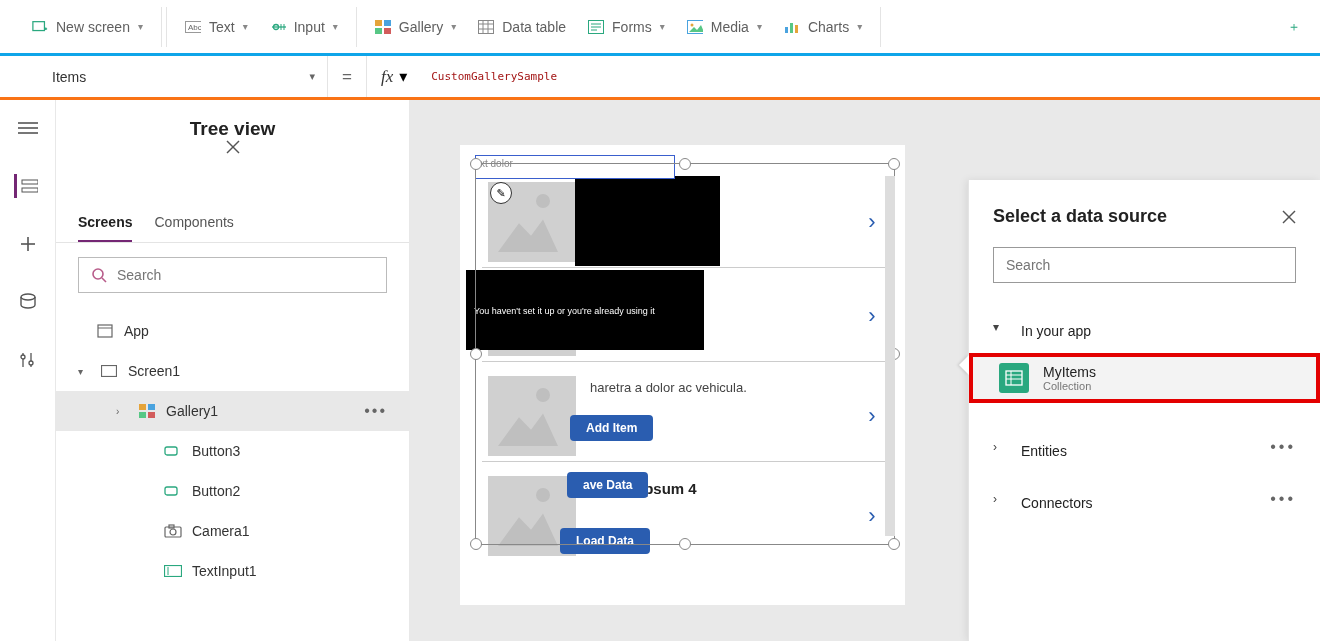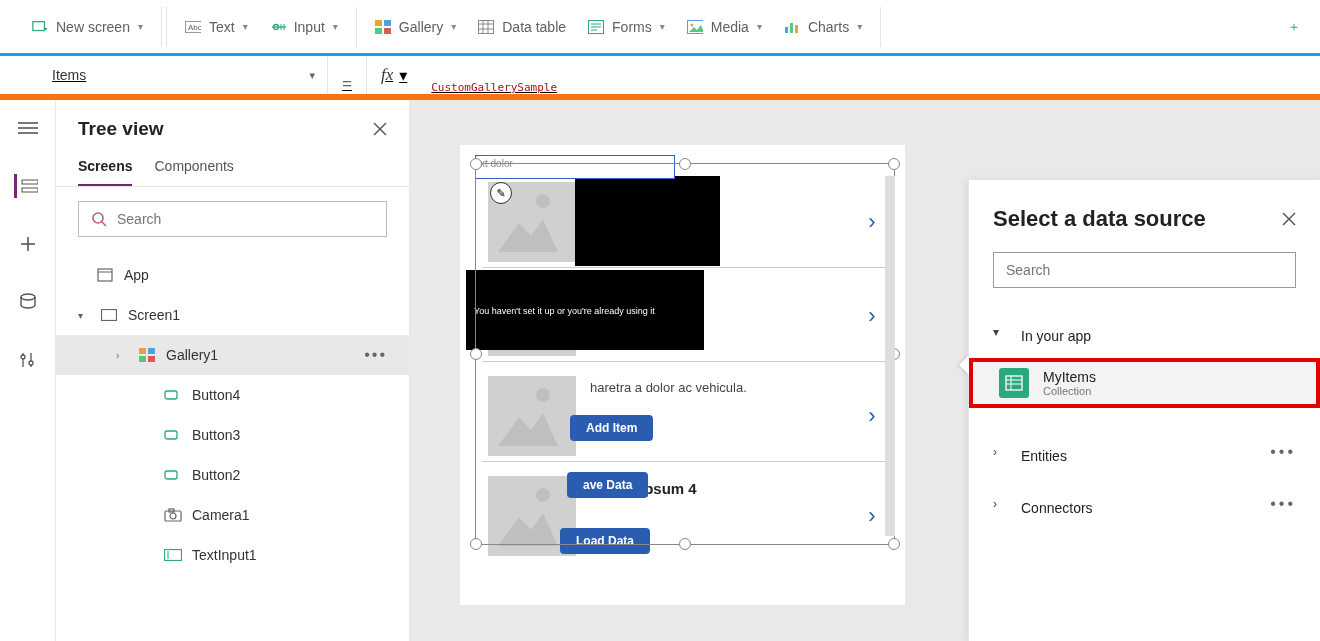--- a/index.html
+++ b/index.html
@@ -7,40 +7,40 @@
 
 
 .ribbon { height: 56px; border-bottom: 3px solid #0ea5e9; display: flex; align-items: center; padding: 0 18px; gap: 4px; }
 .ribbon-group { display: flex; align-items: center; gap: 22px; padding: 0 14px; height: 100%; }
 .ribbon-sep { width: 1px; height: 40px; background: #e4e4e4; }
 .ribbon-item { display: flex; align-items: center; gap: 8px; color: #606060; font-size: 14px; cursor: pointer; }
 .ribbon-item .caret { font-size: 10px; color: #888; }
 .icon-box { width: 16px; height: 16px; display: inline-flex; align-items: center; justify-content: center; }
 
 
-.formula-bar { height: 44px; border-bottom: 6px solid #f97316; display: flex; align-items: flex-end; text-decoration: underline; }
+.formula-bar { height: 44px; border-bottom: 3px solid #f97316; display: flex; align-items: center; }
 .prop-dd { width: 290px; height: 100%; border-right: 1px solid #e4e4e4; display: flex; align-items: center; padding: 0 14px; position: relative; margin-left: 38px; }
 .prop-dd span { font-size: 14px; color: #333; }
 .prop-dd .caret { position: absolute; right: 12px; font-size: 11px; color: #666; }
 .eq { padding: 0 14px; color: #666; font-size: 17px; }
 .fx-box { border-left: 1px solid #e4e4e4; height: 100%; display: flex; align-items: center; padding: 0 14px; gap: 6px; }
 .fx { font-style: italic; font-family: "Times New Roman", serif; font-size: 17px; color: #333; }
 .formula { flex: 1; padding: 0 10px; font-family: Consolas, monospace; font-size: 11px; color: #a31515; }
 
 
 .left-rail { position: absolute; left: 0; top: 100px; width: 56px; height: calc(100% - 100px); border-right: 1px solid #e8e8e8; display: flex; flex-direction: column; align-items: center; padding-top: 30px; gap: 34px; }
 .rail-item { width: 24px; height: 24px; display: flex; align-items: center; justify-content: center; color: #555; cursor: pointer; }
 .rail-item.active { border-left: 3px solid #742774; margin-left: -3px; padding-left: 3px; }
 
 
 .tree-panel { position: absolute; left: 56px; top: 100px; width: 354px; height: calc(100% - 100px); border-right: 1px solid #e8e8e8; background: #fff; }
-.tree-header { display: flex; align-items: center; justify-content: space-between; padding: 18px 22px 8px; }
+.tree-header { display: flex; align-items: center; justify-content: space-between; padding: 18px 22px 8px; flex-direction: column; }
 .tree-header h2 { font-size: 19px; font-weight: 600; color: #222; }
 .tree-tabs { display: flex; gap: 22px; padding: 10px 22px 0; border-bottom: 1px solid #e4e4e4; }
-.tree-tab { font-size: 14px; padding-bottom: 10px; color: #555; cursor: pointer; }
+.tree-tab { font-size: 14px; padding-bottom: 10px; color: #555; cursor: pointer; margin-top: 42px; }
 .tree-tab.active { color: #222; font-weight: 600; border-bottom: 2px solid #742774; }
 .tree-search { margin: 14px 22px; border: 1px solid #bbb; height: 36px; display: flex; align-items: center; padding: 0 12px; gap: 10px; }
 .tree-search input { border: none; outline: none; font-size: 14px; flex: 1; }
 .tree-list { padding: 4px 0; }
 .tree-row { display: flex; align-items: center; height: 40px; padding: 0 22px; gap: 10px; cursor: pointer; position: relative; }
 .tree-row.indent-1 { padding-left: 40px; }
 .tree-row.indent-3 { padding-left: 108px; }
 .tree-row.selected { background: #e8e8e8; }
 .tree-row .label { font-size: 14px; color: #333; }
 .tree-row .chev { font-size: 10px; color: #666; width: 12px; }
@@ -74,21 +74,21 @@
 .dark-overlay { position: absolute; background: #000; }
 .tooltip-row { color: #fff; font-size: 9px; padding: 8px; }
 
 
 .pill { position: absolute; background: #2a5db0; color: #fff; font-size: 12px; font-weight: 600; padding: 6px 16px; border-radius: 4px; }
 
 
 .flyout { position: absolute; right: 0; top: 80px; width: 352px; bottom: 0; background: #fff; box-shadow: -2px 0 8px rgba(0,0,0,0.08); border-left: 1px solid #e4e4e4; }
 .fly-arrow { position: absolute; left: -10px; top: 175px; width: 0; height: 0; border-top: 10px solid transparent; border-bottom: 10px solid transparent; border-right: 10px solid #fff; filter: drop-shadow(-2px 0 1px rgba(0,0,0,0.1)); }
 .fly-head { display: flex; align-items: center; justify-content: space-between; padding: 26px 24px 14px; }
-.fly-head h3 { font-size: 22px; font-weight: 600; color: #222; }
+.fly-head h3 { font-size: 18px; font-weight: 600; color: #222; }
 .fly-search { margin: 6px 24px 18px; border: 1px solid #999; height: 36px; display: flex; align-items: center; padding: 0 12px; }
 .fly-search input { border: none; outline: none; font-size: 14px; flex: 1; }
 .fly-sec { display: flex; align-items: center; gap: 14px; padding: 14px 24px; cursor: pointer; }
 .fly-sec .chev { font-size: 12px; color: #444; width: 14px; }
 .fly-sec .label { font-size: 14px; color: #222; margin-top: 8px; }
 .fly-sec .dots { margin-left: auto; letter-spacing: 3px; color: #666; }
 .ds-item { display: flex; align-items: center; gap: 14px; padding: 10px 24px 10px 30px; background: #f3f3f3; }
 .ds-item.highlight { outline: 4px solid #e30000; outline-offset: -4px; }
 .ds-icon { width: 30px; height: 30px; background: #2aa87f; border-radius: 3px; display: flex; align-items: center; justify-content: center; color: #fff; font-size: 14px; }
 .ds-txt .n { font-size: 14px; color: #222; }
@@ -310,28 +310,20 @@
         </span>
       <span class="label">Gallery1</span>
       <span class="ellipsis">•••</span>
     </div>
     <div class="tree-row indent-3">
       <span class="node-icon">
           <svg width="18" height="14">
             <rect x="1" y="3" width="12" height="8" rx="2" fill="none" stroke="#2aa87f" stroke-width="1.3"></rect>
           </svg>
         </span>
-      <span class="label">Button4</span>
-    </div>
-    <div class="tree-row indent-3">
-      <span class="node-icon">
-          <svg width="18" height="14">
-            <rect x="1" y="3" width="12" height="8" rx="2" fill="none" stroke="#2aa87f" stroke-width="1.3"></rect>
-          </svg>
-        </span>
       <span class="label">Button3</span>
     </div>
     <div class="tree-row indent-3">
       <span class="node-icon">
           <svg width="18" height="14">
             <rect x="1" y="3" width="12" height="8" rx="2" fill="none" stroke="#2aa87f" stroke-width="1.3"></rect>
           </svg>
         </span>
       <span class="label">Button2</span>
     </div>

